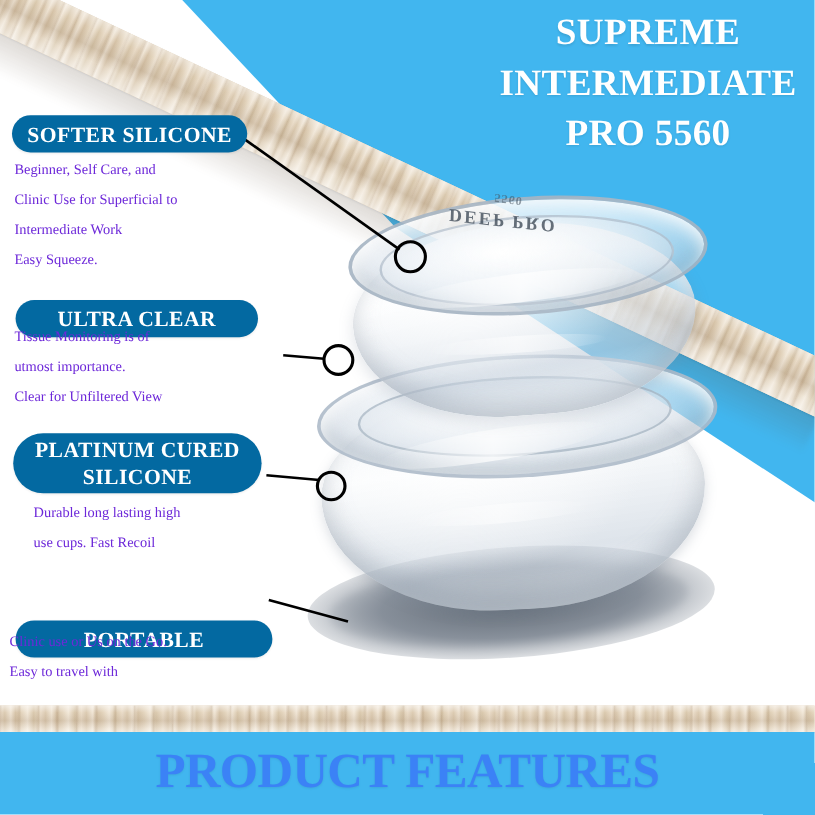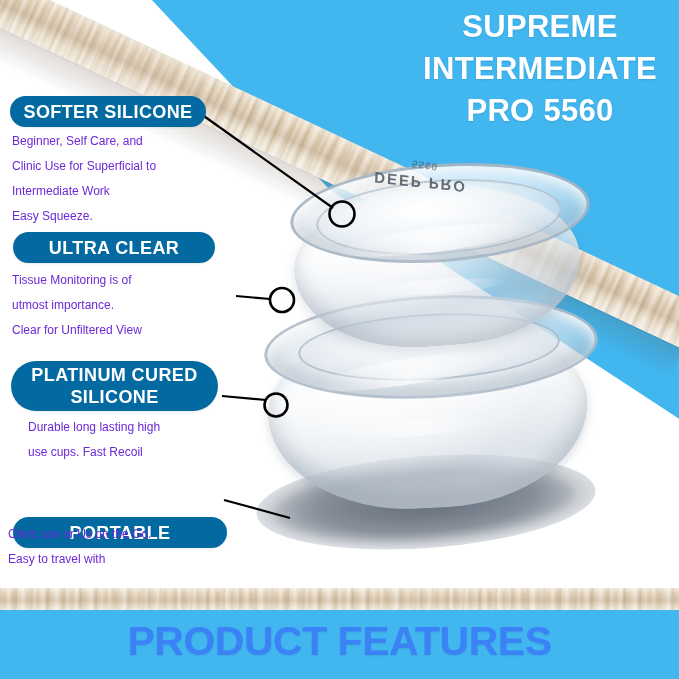--- a/index.html
+++ b/index.html
@@ -3,20 +3,21 @@
 <meta charset="utf-8">
 <style>
   html,body{margin:0;padding:0;background:#fff;}
   body{font-family:"Liberation Sans",sans-serif;}
 
   #stage{
     position:relative;
     width:679px;height:679px;
     overflow:hidden;
     background:#ffffff;
+    font-family:Liberation Serif, serif;
   }
 
   
   .blue-field{
     position:absolute;inset:0;
     background:#41b6ef;
     clip-path:polygon(150px -2px, 681px -2px, 681px 420px, 330px 190px);
   }
   .blue-footer{
     position:absolute;left:0;right:0;top:610px;height:69px;
@@ -280,21 +281,21 @@
   </svg>
 
   <div class="pill" style="left:10px;top:96px;width:196px;height:31px;">
     <span>SOFTER SILICONE</span>
   </div>
   <div class="desc" style="left:12px;top:129px;width:250px;">Beginner, Self Care, and
 Clinic Use for Superficial to
 Intermediate Work
 Easy Squeeze.</div>
 
-  <div class="pill" style="left:13px;top:232px;width:202px;height:31px;">
+  <div class="pill" style="left:13px;top:250px;width:202px;height:31px;">
     <span>ULTRA CLEAR</span>
   </div>
   <div class="desc" style="left:12px;top:268px;width:252px;">Tissue Monitoring is of
 utmost importance.
 Clear for Unfiltered View</div>
 
   <div class="pill" style="left:11px;top:361px;width:207px;height:50px;">
     <span style="white-space:pre-line;">PLATINUM CURED
 SILICONE</span>
   </div>

